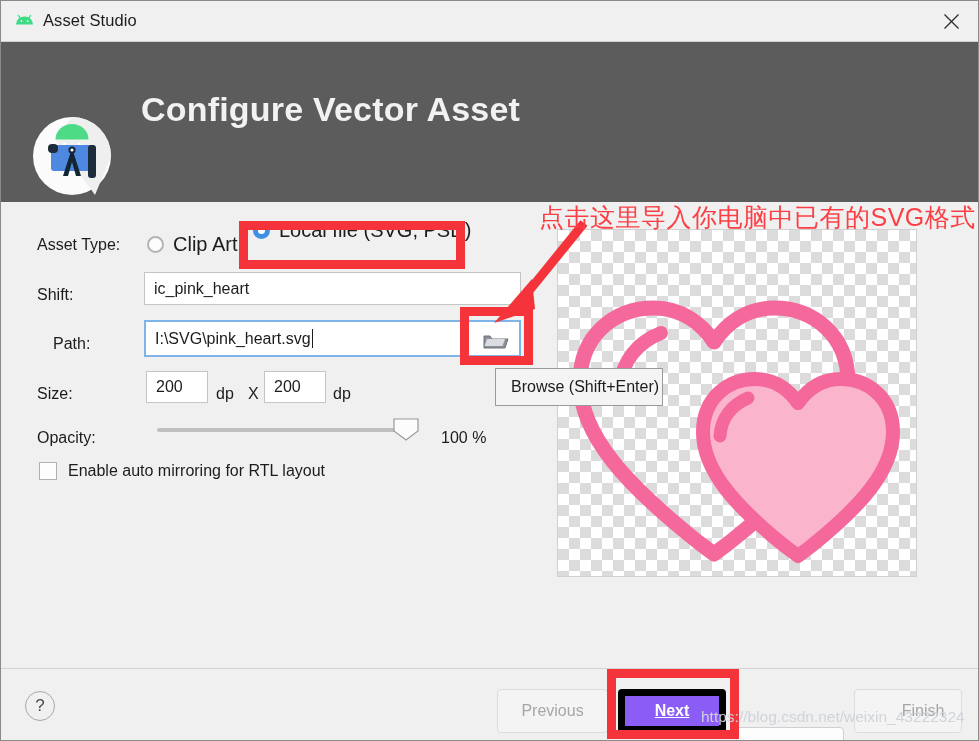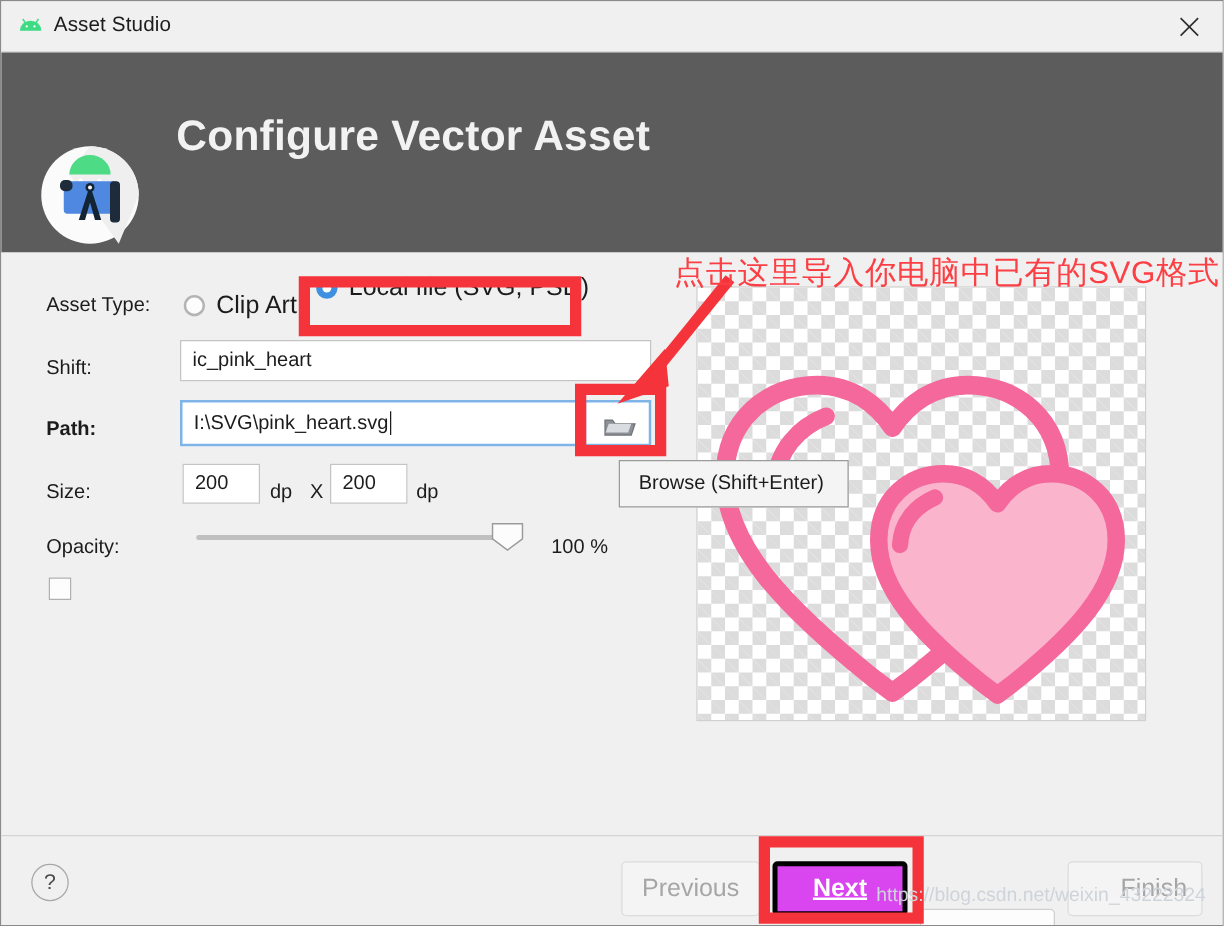--- a/index.html
+++ b/index.html
@@ -211,31 +211,31 @@
     font-size: 17px;
     display:flex; align-items:center; justify-content:center;
     cursor: pointer;
     box-sizing: border-box;
   }
   .btn {
     position: absolute;
     height: 44px;
     border-radius: 4px;
     box-sizing: border-box;
-    font-size: 20px;
+    font-size: 16px;
     display:flex; align-items:center; justify-content:center;
     background: #fdfdfd;
     border: 1px solid #cfcfcf;
     color: #1c1c1c;
     cursor: pointer;
   }
   .btn.disabled { color:#a6a6a6; background:#f4f4f4; border:1px solid #dcdcdc; cursor:default; }
   .btn.primary {
-    background: #d946ef;
-    border: 4px solid #000000;
+    background: #8b5cf6;
+    border: 7px solid #000000;
     color: #ffffff;
     font-weight: 700;
     align-items: center;
   }
   .mnem { text-decoration: underline; }
 
   
   .anno-box {
     position: absolute;
     border: 9px solid #f5333a;
@@ -318,36 +318,36 @@
     <div class="radio-wrap" style="left:252px; top:17px;">
       <span class="radio on"></span>
       <span class="radio-label">Local file (SVG, PSD)</span>
     </div>
 
     <span class="row-label" style="left:36px; top:84px;">Shift:</span>
     <div class="textfield" style="left:143px; top:70px; width:377px; height:33px;">
       <span>ic_pink_heart</span>
     </div>
 
-    <span class="row-label" style="left:36px; top:133px;font-weight:bold;">Path:</span>
+    <span class="row-label" style="left:52px; top:133px;">Path:</span>
     <div class="textfield focused" style="left:143px; top:118px; width:320px; height:37px;">
       <span>I:\SVG\pink_heart.svg</span>
         <span class="caret"></span>
     </div>
     <div class="browse-btn" style="left:466px; top:118px; width:54px; height:37px;">
       <span>
         <svg width="26" height="17" viewBox="0 0 26 17">
           <path d="M1 3 L1 15 L22 15 L25 6 L9 6 L7 3 Z" fill="#8d9197"></path>
           <path d="M1 3 L1 15 L22 15 L25 6 L9 6 L7 3 Z" fill="none" stroke="#6e7378" stroke-width="1"></path>
           <path d="M4 6 L22 6 L19.5 13 L1.5 13 Z" fill="#d9dde1"></path>
         </svg>
       </span>
     </div>
 
-    <div class="tooltip" style="left:494px; top:166px; width:184px; height:38px;">
+    <div class="tooltip" style="left:494px; top:166px; width:168px; height:38px;">
       <span>Browse (Shift+Enter)</span>
     </div>
 
     <span class="row-label" style="left:36px; top:183px;">Size:</span>
     <div class="textfield" style="left:145px; top:169px; width:62px; height:32px;">
       <span>200</span>
     </div>
     <span class="row-label" style="left:215px; top:183px;">dp</span>
     <span class="row-label" style="left:247px; top:183px;">X</span>
     <div class="textfield" style="left:263px; top:169px; width:62px; height:32px;">
@@ -359,20 +359,21 @@
     <div class="slider-track" style="left:156px; top:226px; width:258px;"></div>
     <div class="slider-thumb" style="left:392px; top:216px;">
       <svg width="26" height="23" viewBox="0 0 26 23">
         <path d="M1 1 L25 1 L25 13 L13 22 L1 13 Z" fill="#fcfcfc" stroke="#9a9a9a" stroke-width="1.2"></path>
       </svg>
     </div>
     <span class="pct-label" style="left:440px; top:227px;">100 %</span>
 
     <div class="chk-wrap" style="left:38px; top:260px;">
       <span class="chk"></span>
+      <span class="chk-label">Enable auto mirroring for RTL layout</span>
     </div>
   </div>
 
   <div class="preview">
     <svg width="358" height="346" viewBox="0 0 358 346">
 
       <path d="M140 312
                C 70 256, 22 206, 22 152
                C 22 106, 56 78, 96 78
                C 124 78, 144 94, 156 112

